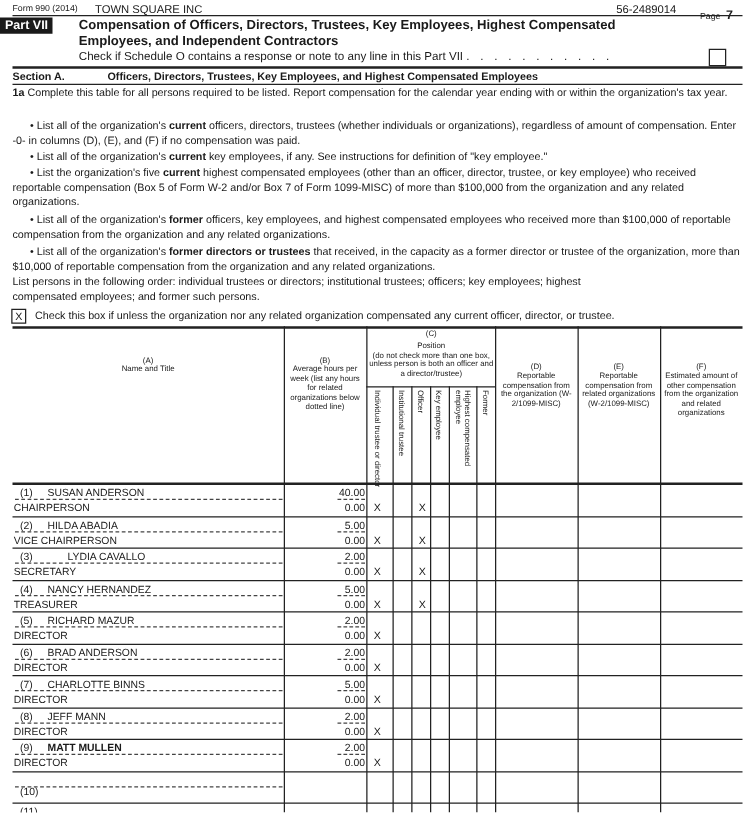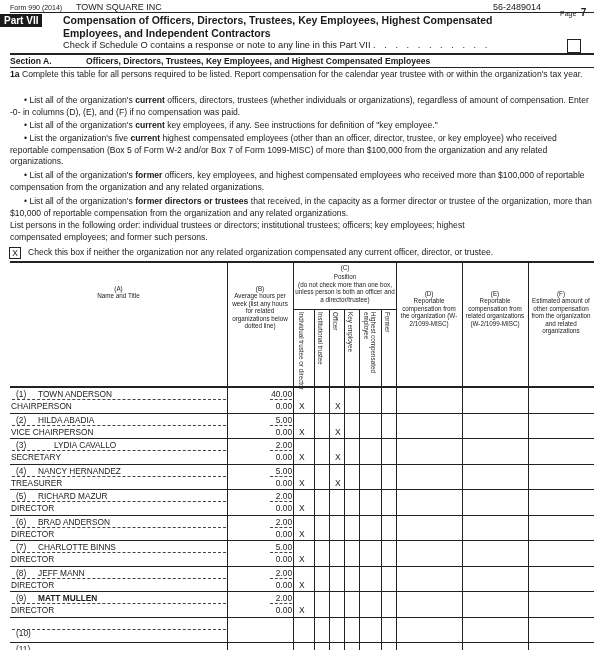--- a/index.html
+++ b/index.html
@@ -41,40 +41,40 @@
 </div>
 <div class="chk" style="left:567px;top:39px;width:12px;height:12px;"></div>
 <div class="hline" style="left:10px;top:53px;width:584px;height:2px;"></div>
 
 <div class="abs" style="left:10px;top:56px;font-size:8.6px;font-weight:bold;">Section A.</div>
 <div class="abs" style="left:86px;top:56px;font-size:8.6px;font-weight:bold;">Officers, Directors, Trustees, Key Employees, and Highest Compensated Employees</div>
 <div class="hline" style="left:10px;top:67px;width:584px;height:1.3px;"></div>
 
 <div class="abs txt" style="left:10px;top:69px;width:585px;">
   <b>1a</b>
-  <span>Complete this table for all persons required to be listed. Report compensation for the calendar year trustee with or within the organization's tax year.</span>
+  <span>Complete this table for all persons required to be listed. Report compensation for the calendar year ending with or within the organization's tax year.</span>
 </div>
 <div class="abs txt" style="left:10px;top:95px;width:585px;text-indent:14px;">
   • <span>List all of the organization's </span><b>current</b><span> officers, directors, trustees (whether individuals or organizations), regardless of amount of compensation. Enter -0- in columns (D), (E), and (F) if no compensation was paid.</span>
 </div>
 <div class="abs txt" style="left:10px;top:120px;width:585px;text-indent:14px;">
   • <span>List all of the organization's </span><b>current</b><span> key employees, if any. See instructions for definition of "key employee."</span>
 </div>
 <div class="abs txt" style="left:10px;top:133px;width:585px;text-indent:14px;">
   • <span>List the organization's five </span><b>current</b><span> highest compensated employees (other than an officer, director, trustee, or key employee) who received reportable compensation (Box 5 of Form W-2 and/or Box 7 of Form 1099-MISC) of more than $100,000 from the organization and any related organizations.</span>
 </div>
 <div class="abs txt" style="left:10px;top:170px;width:585px;text-indent:14px;">
   • <span>List all of the organization's </span><b>former</b><span> officers, key employees, and highest compensated employees who received more than $100,000 of reportable compensation from the organization and any related organizations.</span>
 </div>
 <div class="abs txt" style="left:10px;top:196px;width:585px;text-indent:14px;">
   • <span>List all of the organization's </span><b>former directors or trustees</b><span> that received, in the capacity as a former director or trustee of the organization, more than $10,000 of reportable compensation from the organization and any related organizations.</span>
 </div>
 <div class="abs txt" style="left:10px;top:220px;width:500px;">List persons in the following order: individual trustees or directors; institutional trustees; officers; key employees; highest compensated employees; and former such persons.</div>
 <div class="chk" style="left:9px;top:247px;width:10px;height:10px;font-size:8.5px;line-height:10px;text-align:center;">X</div>
-<div class="abs txt" style="left:28px;top:247px;width:570px;white-space:nowrap;">Check this box if neither the organization nor any related organization compensated any current officer, director, or trustee.</div>
+<div class="abs txt" style="left:28px;top:247px;width:570px;white-space:nowrap;">Check this box if unless the organization nor any related organization compensated any current officer, director, or trustee.</div>
 
 <div class="hline" style="left:10px;top:261px;width:584px;height:1.5px;"></div>
 
 <div class="colhdr" style="left:10px;top:285px;width:217px;">
   <div>(A)</div>
   <div>Name and Title</div>
 </div>
 <div class="colhdr" style="left:229px;top:285px;width:62px;">
   <div>(B)</div>
   <div>Average hours per week (list any hours for related organizations below dotted line)</div>
@@ -116,21 +116,21 @@
     <div class="vline" style="left: 359px; top: 309px; height: 341px;"></div>
     <div class="vline" style="left: 381px; top: 309px; height: 341px;"></div>
     <div class="vline" style="left: 396px; top: 261px; height: 389px;"></div>
     <div class="vline" style="left: 462px; top: 261px; height: 389px;"></div>
     <div class="vline" style="left: 528px; top: 261px; height: 389px;"></div>
   </div>
 
 <div id="rows">
     <div>
       <div class="row-name" style="left:16px;top:389px;">(1)</div>
-      <div class="row-name" style="left:38px;top:389px;">TOWN ANDERSON</div>
+      <div class="row-name" style="left:38px;top:389px;">SUSAN ANDERSON</div>
       <div class="dotted" style="left:12px;top:399px;width:214px;"></div>
       <div class="row-name" style="left:11px;top:401px;">CHAIRPERSON</div>
       <div class="num" style="left:232px;top:389px;">40.00</div>
       <div class="dotted" style="left:270px;top:399px;width:22px;"></div>
       <div class="num" style="left:232px;top:401px;">0.00</div>
       <div class="xmark" style="left:299px;top:401px;">X</div>
       <div class="xmark" style="left:320px;top:401px;"></div>
       <div class="xmark" style="left:335px;top:401px;">X</div>
       <div class="xmark" style="left:350px;top:401px;"></div>
       <div class="xmark" style="left:365px;top:401px;"></div>

